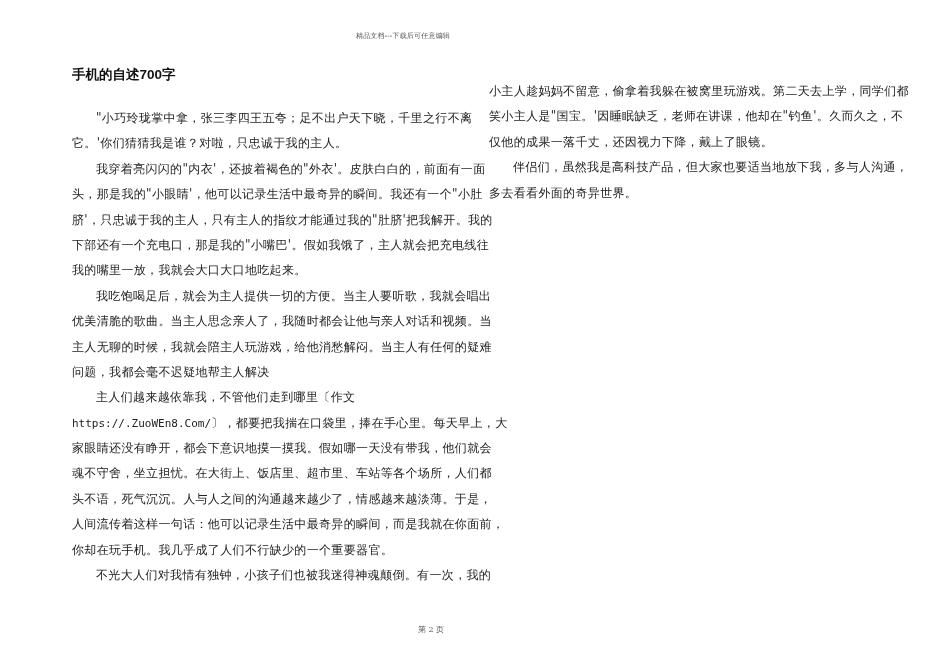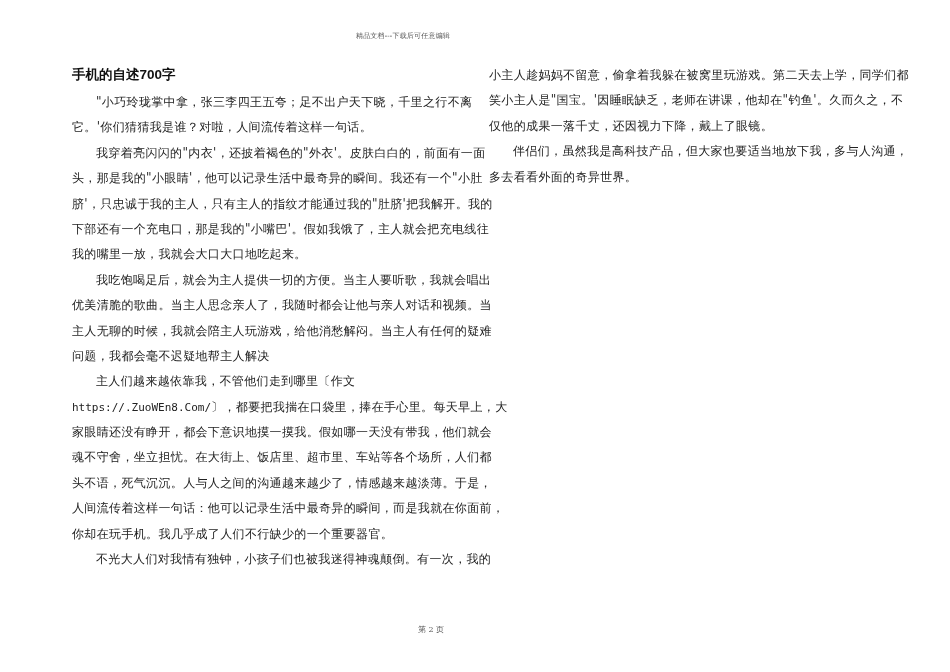--- a/index.html
+++ b/index.html
@@ -2,39 +2,39 @@
 <html><head>
 <meta charset="utf-8">
 <style>
   html, body { margin: 0; padding: 0; background: #ffffff; }
   body { width: 950px; height: 672px; position: relative; overflow: hidden;
          font-family: "DejaVu Serif", "Liberation Serif", serif; color: #222; }
   .header { position: absolute; top: 31px; left: 0; width: 806px; text-align: center;
             font-size: 7px; color: #555; letter-spacing: 0.2px; }
   .title { position: absolute; left: 72px; top: 66px; font-size: 13.5px; font-weight: bold;
            font-family: Liberation Sans, sans-serif; color: #111; white-space: nowrap; }
-  .col { position: absolute; }
+  .col { position: absolute; margin-top: 16px; }
   .col-left { left: 72px; top: 93px; width: 386px; }
   .col-right { left: 489px; top: 66px; width: 384px; }
   .line { height: 25.4px; line-height: 18px; font-size: 12px; white-space: nowrap; color: #222; letter-spacing: 0.35px; }
   .indent { padding-left: 24px; }
   .mono { font-family: "DejaVu Sans Mono", "Liberation Mono", monospace; font-size: 11px; letter-spacing: 0; }
   .footer { position: absolute; top: 624px; left: 0; width: 830px; text-align: center;
             font-size: 8px; color: #555; margin-left: 16px; }
 </style>
 </head>
 <body>
 
 <div class="header">精品文档---下载后可任意编辑</div>
 
 <div class="title">手机的自述700字</div>
 
 <div class="col col-left">
   <div class="line indent">"小巧玲珑掌中拿，张三李四王五夸；足不出户天下晓，千里之行不离</div>
-  <div class="line">它。'你们猜猜我是谁？对啦，人间流传着这样一句话。</div>
+  <div class="line">它。'你们猜猜我是谁？对啦，只忠诚于我的主人。</div>
   <div class="line indent">我穿着亮闪闪的"内衣'，还披着褐色的"外衣'。皮肤白白的，前面有一面</div>
   <div class="line">头，那是我的"小眼睛'，他可以记录生活中最奇异的瞬间。我还有一个"小肚</div>
   <div class="line">脐'，只忠诚于我的主人，只有主人的指纹才能通过我的"肚脐'把我解开。我的</div>
   <div class="line">下部还有一个充电口，那是我的"小嘴巴'。假如我饿了，主人就会把充电线往</div>
   <div class="line">我的嘴里一放，我就会大口大口地吃起来。</div>
   <div class="line indent">我吃饱喝足后，就会为主人提供一切的方便。当主人要听歌，我就会唱出</div>
   <div class="line">优美清脆的歌曲。当主人思念亲人了，我随时都会让他与亲人对话和视频。当</div>
   <div class="line">主人无聊的时候，我就会陪主人玩游戏，给他消愁解闷。当主人有任何的疑难</div>
   <div class="line">问题，我都会毫不迟疑地帮主人解决</div>
   <div class="line indent">主人们越来越依靠我，不管他们走到哪里〔作文</div>

